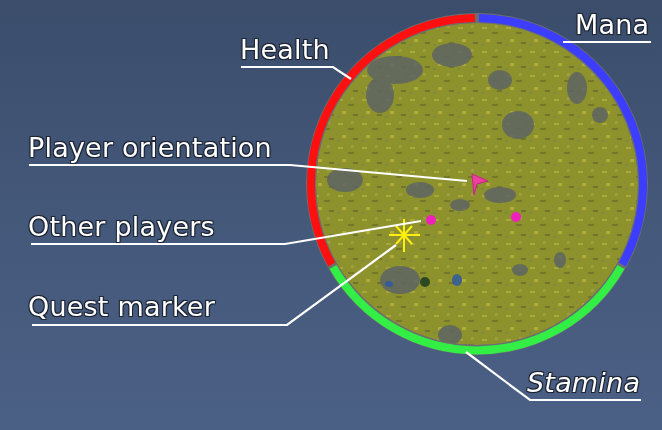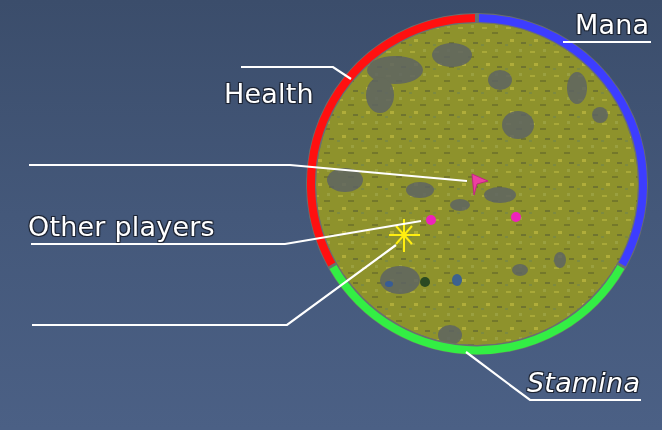--- a/index.html
+++ b/index.html
@@ -86,17 +86,19 @@
     <g stroke="#ffffff" stroke-width="2.2" fill="none">
       <polyline points="241,67 333,67 351,79"></polyline>
       <polyline points="563,42 651,42"></polyline>
       <polyline points="29,165 290,165 467,181"></polyline>
       <polyline points="31,244 285,244 421,221"></polyline>
       <polyline points="32,325 287,325 396,245"></polyline>
       <polyline points="466,352 530,400 641,400"></polyline>
     </g>
   </svg>
 
-  <div class="label" style="left:224px; top:36px;margin-top:44px;">Health</div>
+  <div class="label" style="left:240px; top:36px;">Health</div>
   <div class="label" style="left:575px; top:11px;">Mana</div>
+  <div class="label" style="left:28px; top:134px;">Player orientation</div>
   <div class="label" style="left:28px; top:213px;text-align:center;">Other players</div>
+  <div class="label" style="left:28px; top:293px;">Quest marker</div>
   <div class="label" style="left:527px; top:369px;font-style:italic;">Stamina</div>
 </div>
 
 </body></html>

